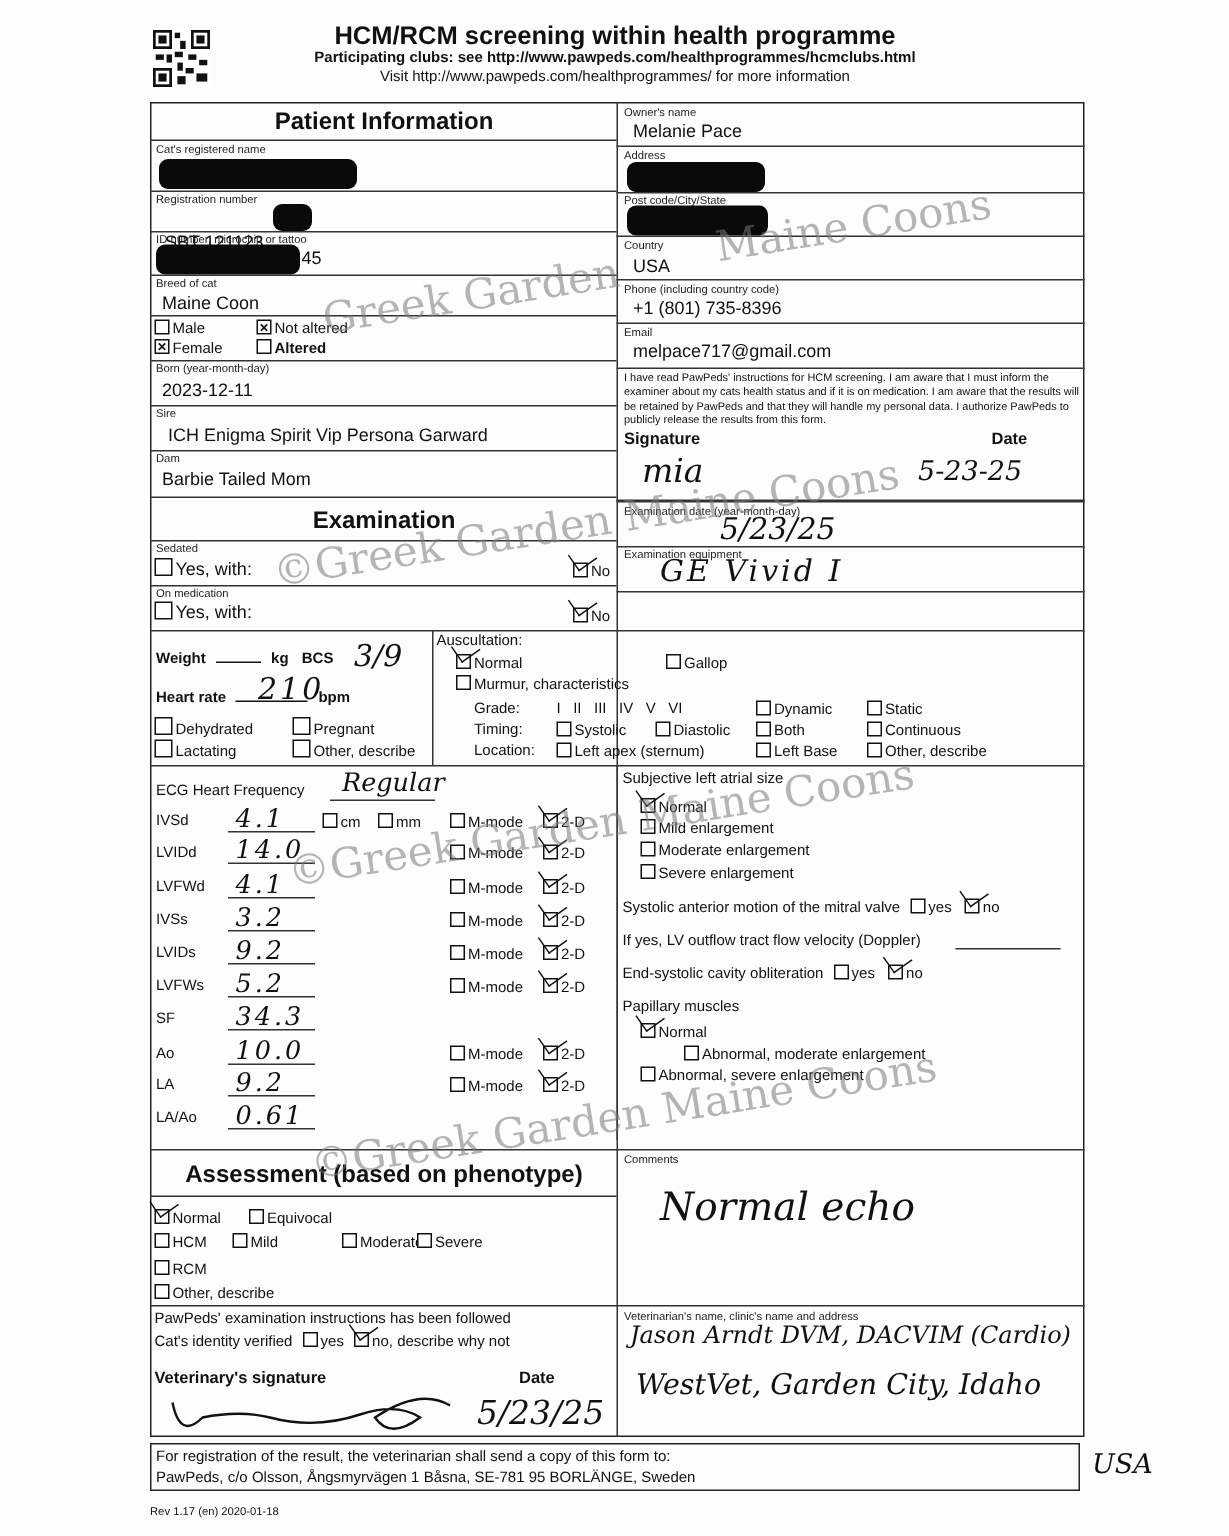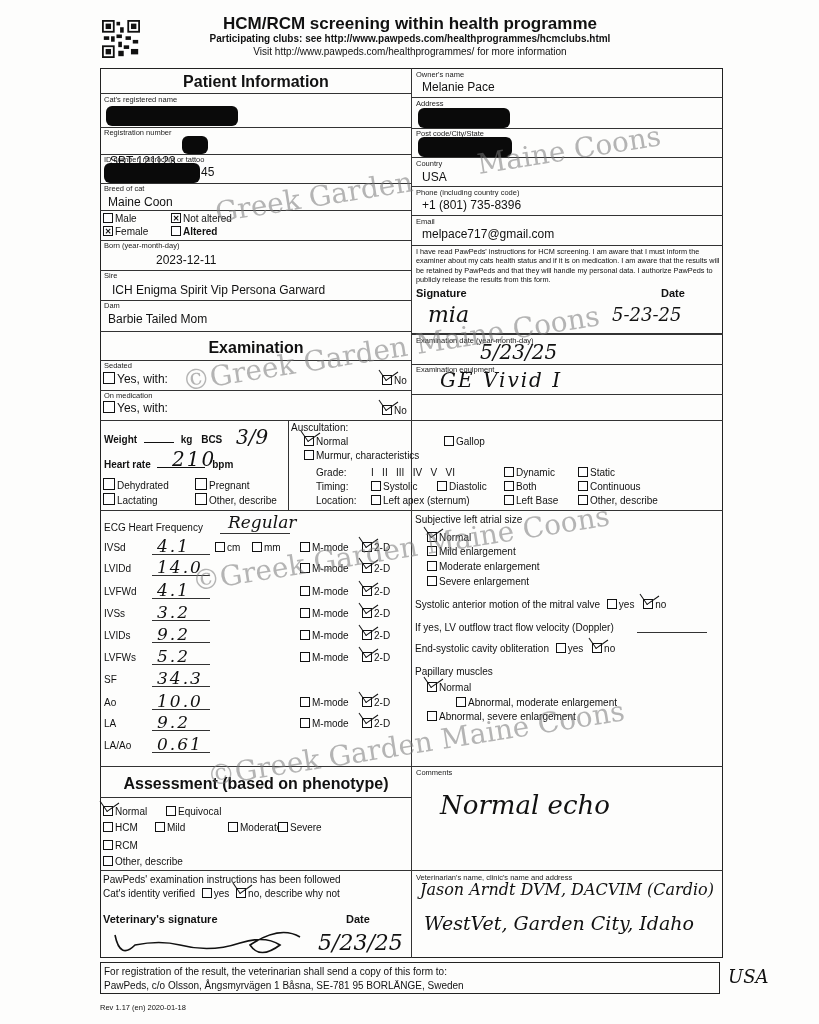--- a/index.html
+++ b/index.html
@@ -74,21 +74,21 @@
 <div class="hline" style="left:100px;top:183px;width:311px;"></div>
 <div class="lbl" style="left:104px;top:184px;">Breed of cat</div>
 <div class="val" style="left:108px;top:195px;">Maine Coon</div>
 <div class="hline" style="left:100px;top:210px;width:311px;"></div>
 <div class="opt" style="left:103px;top:213px;"><span class="cb"></span><span>Male</span></div>
 <div class="opt" style="left:171px;top:213px;"><span class="cb x"></span><span>Not altered</span></div>
 <div class="opt" style="left:103px;top:226px;"><span class="cb x"></span><span>Female</span></div>
 <div class="opt" style="left:171px;top:226px;font-weight:bold;"><span class="cb"></span><span>Altered</span></div>
 <div class="hline" style="left:100px;top:240px;width:311px;"></div>
 <div class="lbl" style="left:104px;top:241px;">Born (year-month-day)</div>
-<div class="val" style="left:108px;top:253px;margin-left:48px;">2023-12-11</div>
+<div class="val" style="left:108px;top:253px;">2023-12-11</div>
 <div class="hline" style="left:100px;top:270px;width:311px;"></div>
 <div class="lbl" style="left:104px;top:271px;">Sire</div>
 <div class="val" style="left:112px;top:283px;">ICH Enigma Spirit Vip Persona Garward</div>
 <div class="hline" style="left:100px;top:300px;width:311px;"></div>
 <div class="lbl" style="left:104px;top:301px;">Dam</div>
 <div class="val" style="left:108px;top:312px;">Barbie Tailed Mom</div>
 <div class="hline" style="left:100px;top:331px;width:311px;"></div>
 
 <div class="lbl" style="left:416px;top:70px;">Owner's name</div>
 <div class="val" style="left:422px;top:80px;">Melanie Pace</div>

